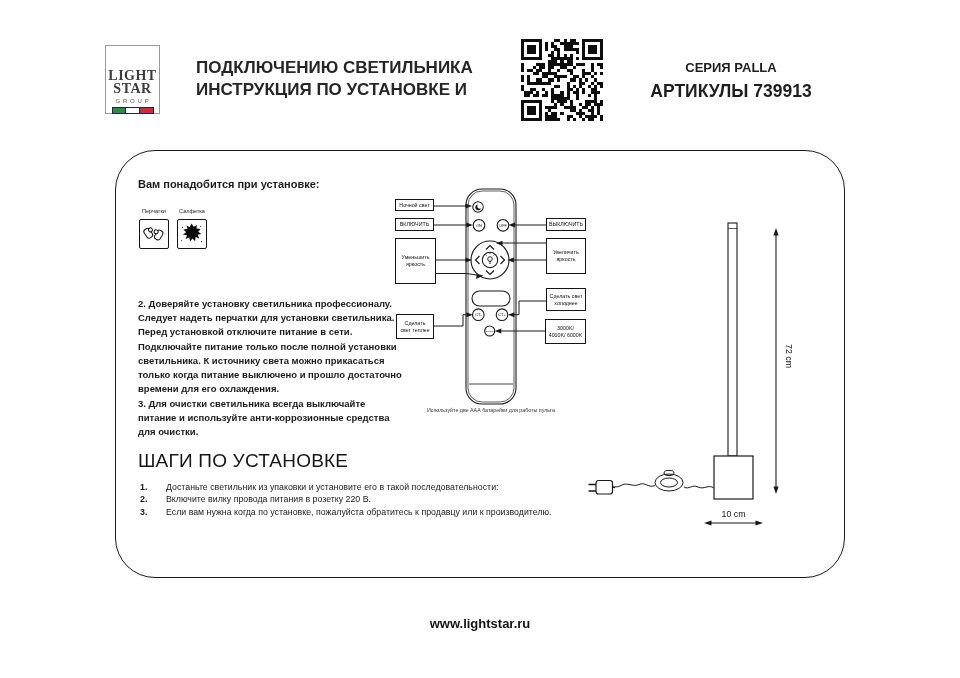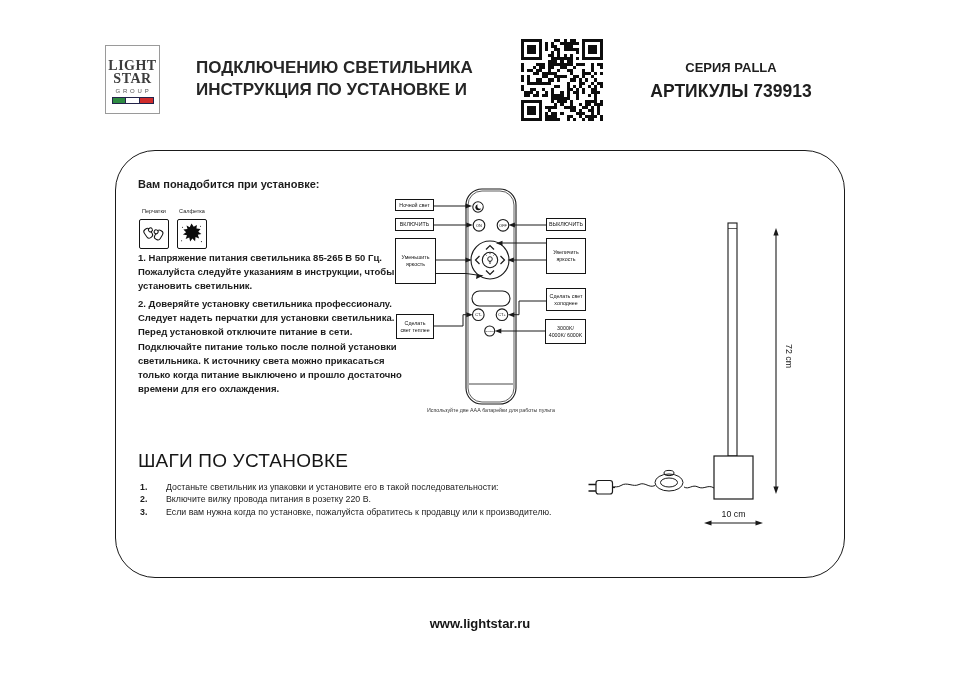--- a/index.html
+++ b/index.html
@@ -2,21 +2,21 @@
 <html><head>
 <meta charset="utf-8">
 <style>
   * { margin:0; padding:0; box-sizing:border-box; }
   html,body { background:#fff; }
   body { font-family:"Liberation Sans", sans-serif; color:#1c1c1c; }
   #page { position:relative; width:960px; height:678px; background:#ffffff; overflow:hidden; }
 
   
   #logo { position:absolute; left:105px; top:45px; width:55px; height:69px;
-          border:1px solid #9a9a9a; text-align:center; padding-top:14px; background:#fff; }
+          border:1px solid #9a9a9a; text-align:center; padding-top:24px; background:#fff; }
   #logo .l1 { font-family:"Liberation Serif", serif; font-weight:bold; font-size:14px; line-height:12px; color:#3c3c3c; letter-spacing:.5px; }
   #logo .l2 { font-family:"Liberation Serif", serif; font-weight:bold; font-size:14px; line-height:13px; color:#3c3c3c; letter-spacing:.5px; }
   #logo .l3 { font-size:6px; letter-spacing:2.8px; color:#555; margin-top:3px; margin-left:2px; }
   #logo .flag { display:flex; width:42px; height:7px; margin:3px auto 0; background:#23234a; border:1px solid #23234a; gap:1px; }
   #logo .flag span { flex:1; }
   #logo .flag .g { background:#2e8b42; } #logo .flag .w { background:#ffffff; } #logo .flag .r { background:#d02c2c; }
 
   #doc-title { position:absolute; left:196px; top:57px; width:330px;
                font-size:17px; font-weight:bold; line-height:22px; color:#262626; }
 
@@ -509,22 +509,22 @@
         <path fill="#0c0c0c" d="M15,4 l2.5,3.5 3.5,-2 -0.5,4 4.5,0.5 -2.5,3 3.5,2.5 -4,1 1.5,4 -4,-1.5 -0.5,4.5 -3,-3 -2.5,3.5 -1,-4.5 -4,1.5 1.5,-4 -4.5,-1 3.5,-2.5 -3,-3 4.5,-0.5 -1,-4 3.5,2 z"></path>
         <g fill="#0c0c0c">
           <circle cx="5" cy="8" r="0.6"></circle>
             <circle cx="25" cy="7" r="0.6"></circle>
             <circle cx="26" cy="24" r="0.6"></circle>
             <circle cx="4" cy="23" r="0.6"></circle>
         </g>
       </svg>
     </div>
 
-    <p class="abs note" style="top:100px;">1. Напряжение питания светильника 85-265 В 50 Гц. Пожалуйста следуйте указаниям в инструкции, чтобы установить светильник.</p>
     <p class="abs note" style="top:146px;">2. Доверяйте установку светильника профессионалу. Следует надеть перчатки для установки светильника. Перед установкой отключите питание в сети. Подключайте питание только после полной установки светильника. К источнику света можно прикасаться только когда питание выключено и прошло достаточно времени для его охлаждения.</p>
+    <p class="abs note" style="top:246px;">3. Для очистки светильника всегда выключайте питание и используйте анти-коррозионные средства для очистки.</p>
 
     <div class="abs steps-heading">ШАГИ ПО УСТАНОВКЕ</div>
     <div class="abs steps-list">
       <div class="row">
         <span class="num">1.</span>
         <span>Достаньте светильник из упаковки и установите его в такой последовательности:</span>
       </div>
       <div class="row">
         <span class="num">2.</span>
         <span>Включите вилку провода питания в розетку 220 В.</span>

